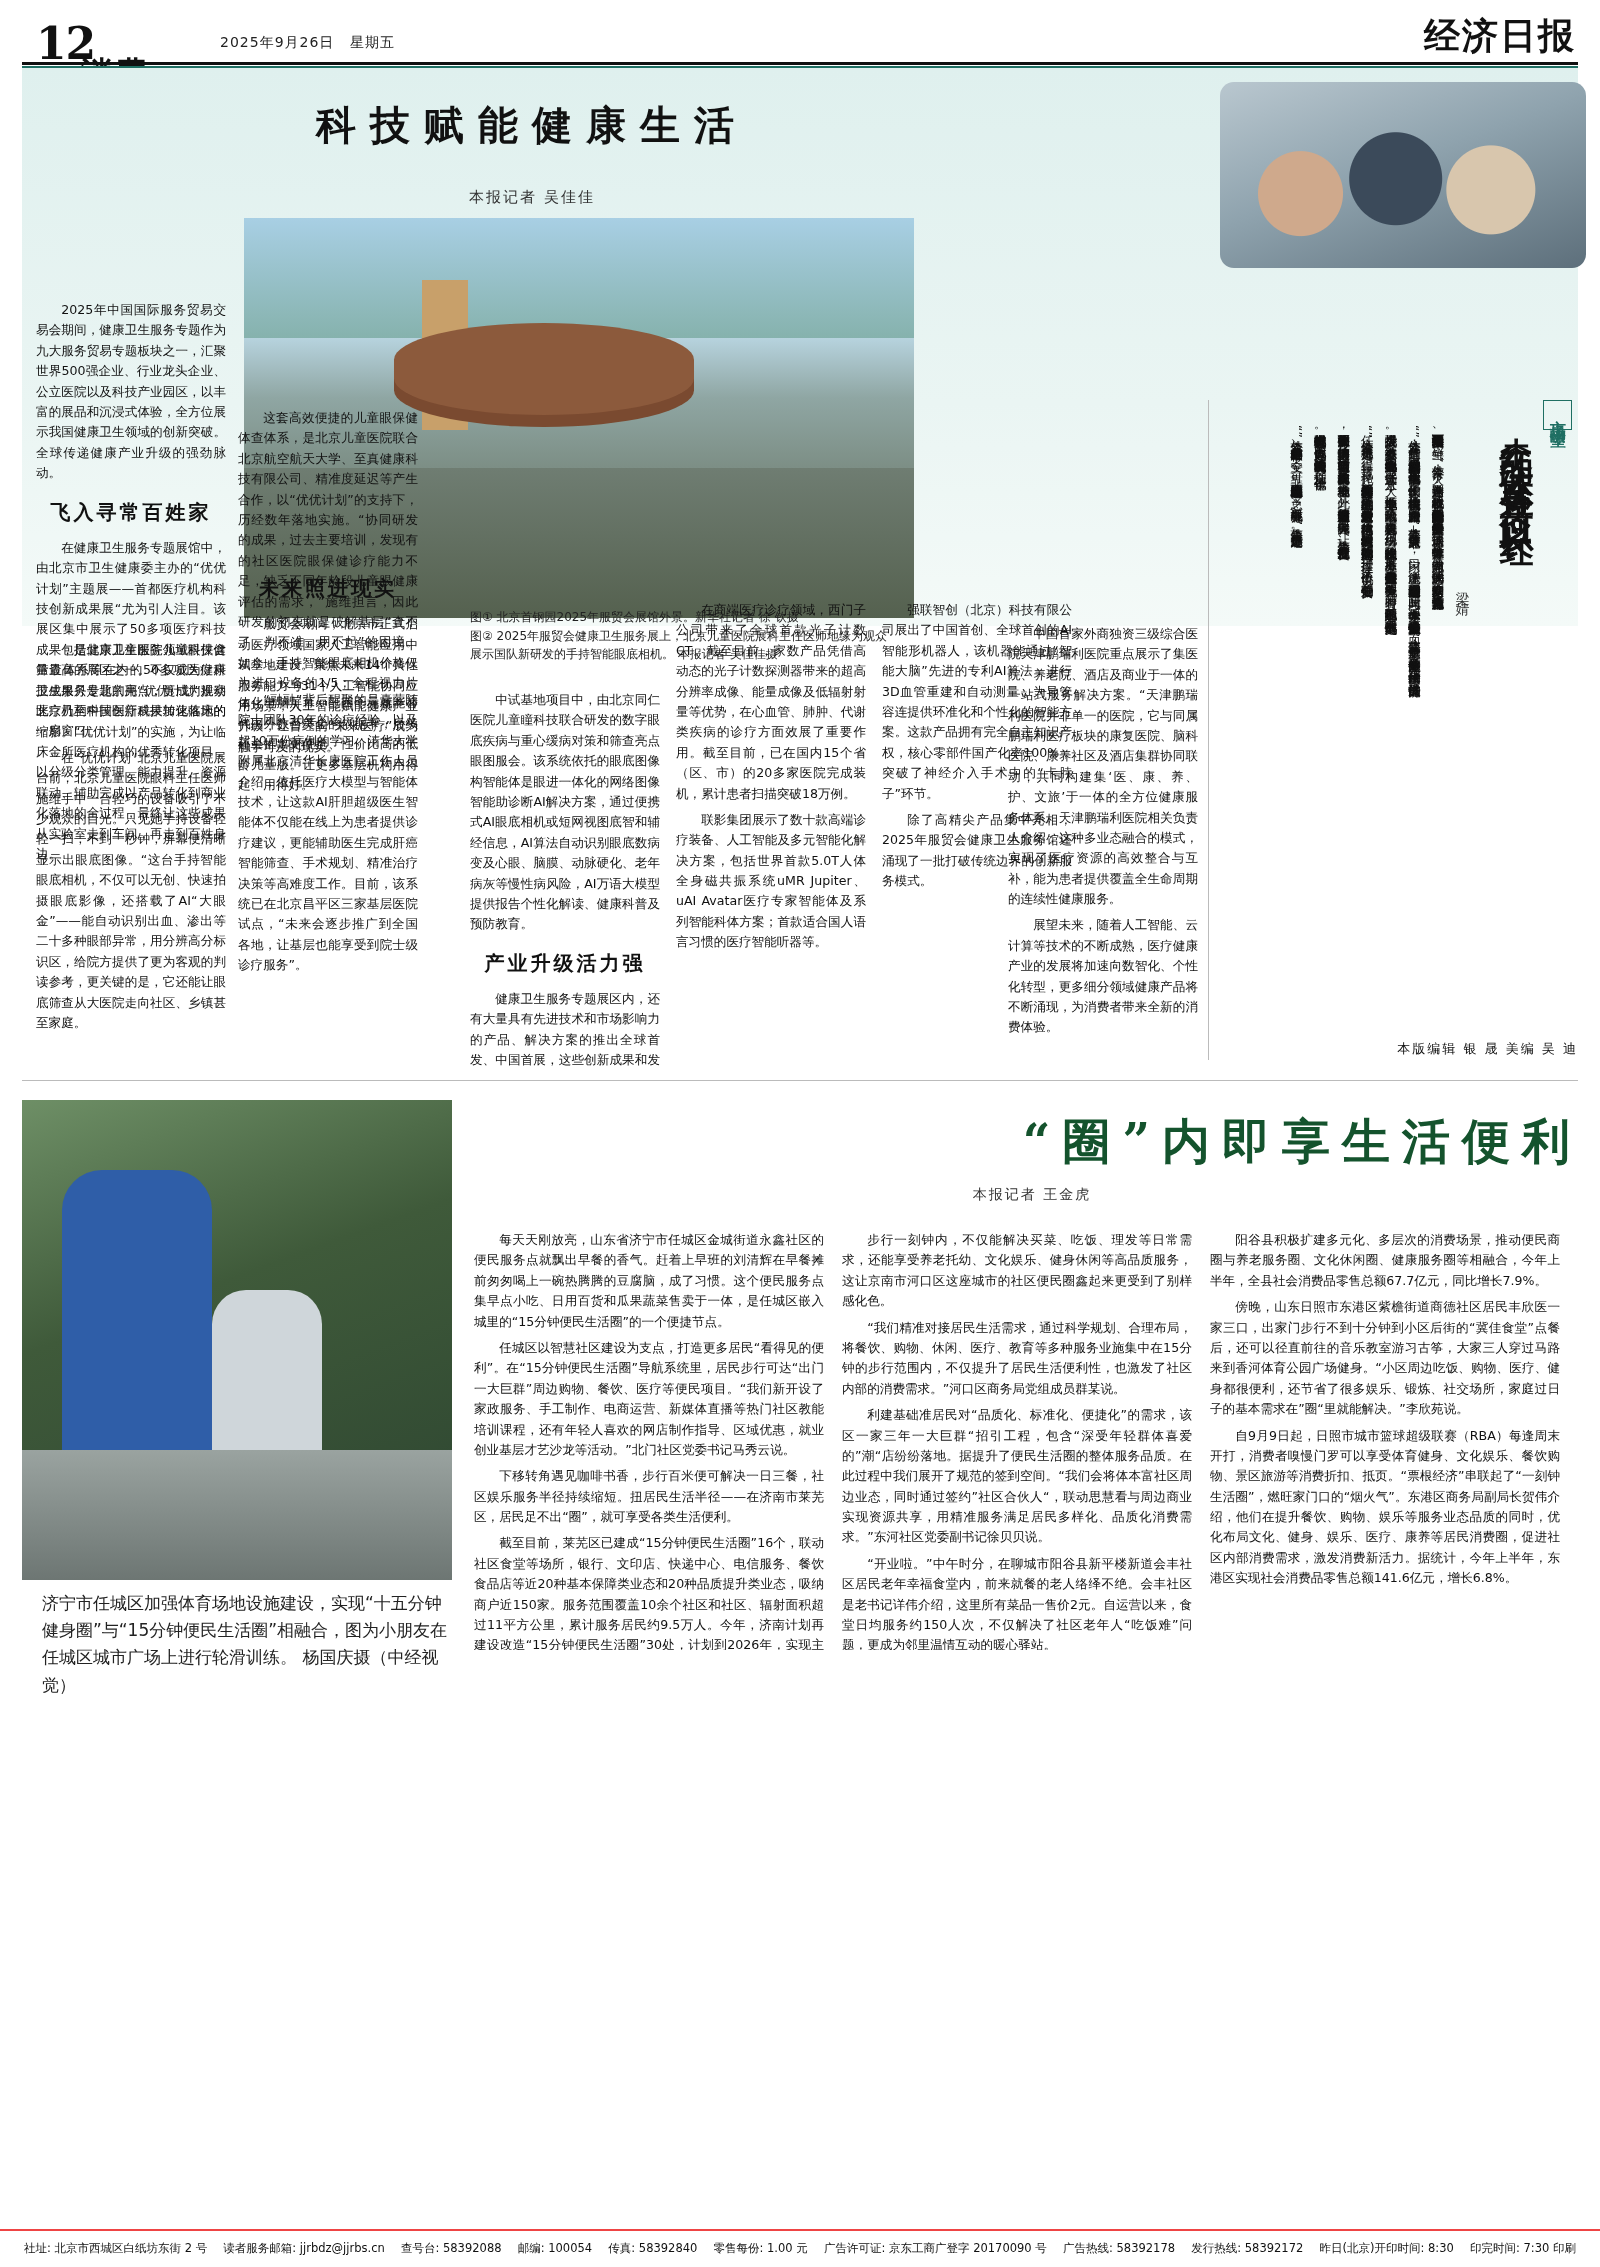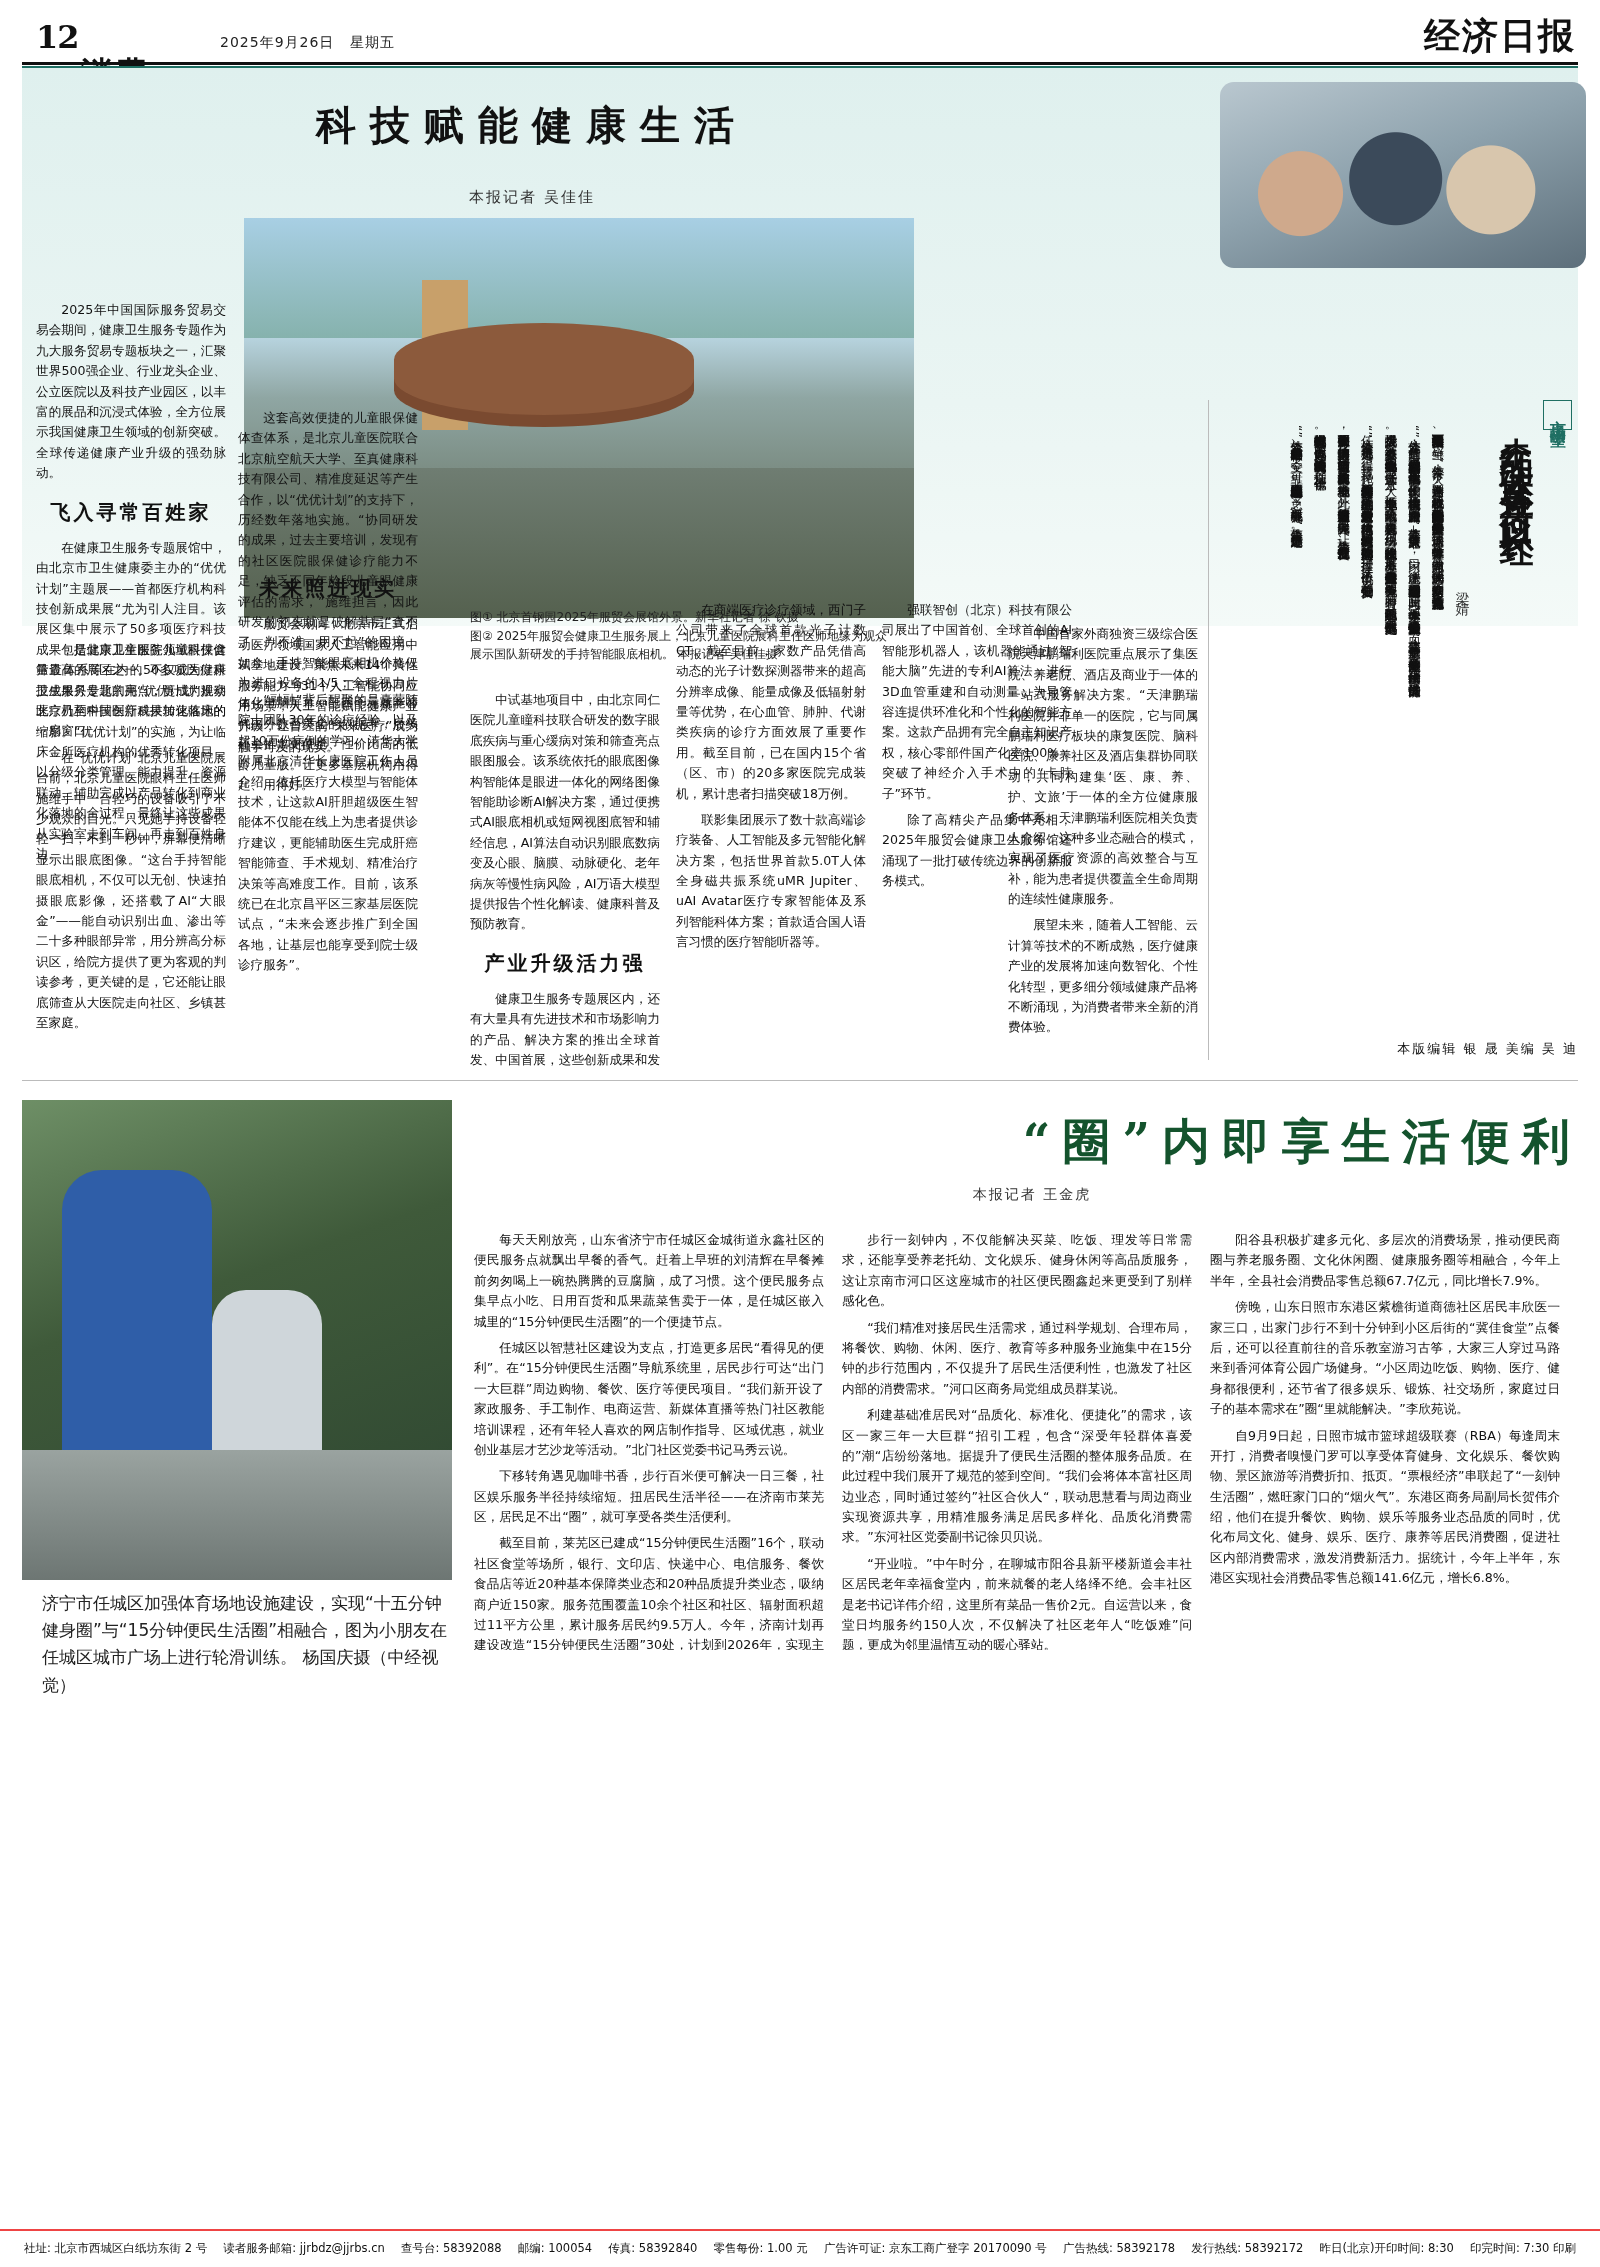--- a/index.html
+++ b/index.html
@@ -11,21 +11,21 @@
     color:#111;
     position:relative;
     overflow:hidden;
   }
   .page { position:relative; width:1600px; height:2267px; }
 
   
   .masthead { position:absolute; left:0; top:0; width:1600px; height:62px; }
   .mh-pagenum {
     position:absolute; left:36px; top:18px;
-    font-size:32px; font-weight:bold; letter-spacing:-1px;
+    font-size:44px; font-weight:bold; letter-spacing:-1px;
     font-family:"DejaVu Serif","Liberation Serif",serif;
   }
   .mh-section {
     position:absolute; left:80px; top:20px;
     font-size:32px; font-weight:bold; letter-spacing:4px;
     font-family:"DejaVu Serif","Liberation Serif",serif;
     margin-top:32px;
   }
   .mh-date {
     position:absolute; left:220px; top:34px;

